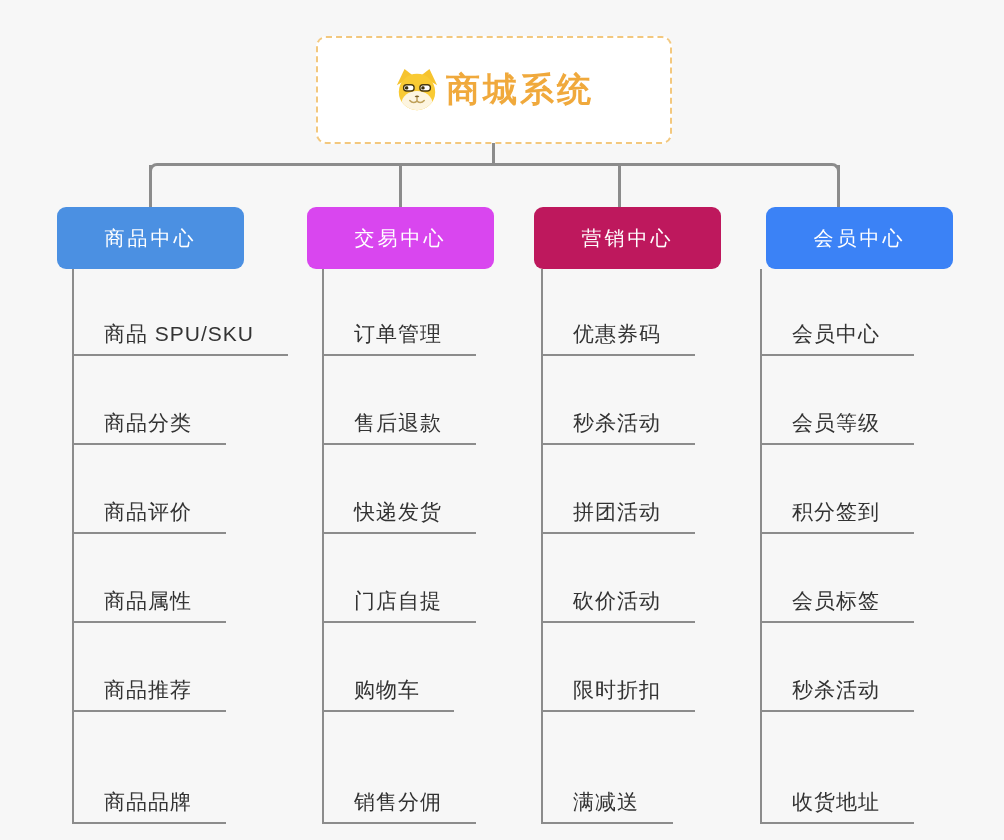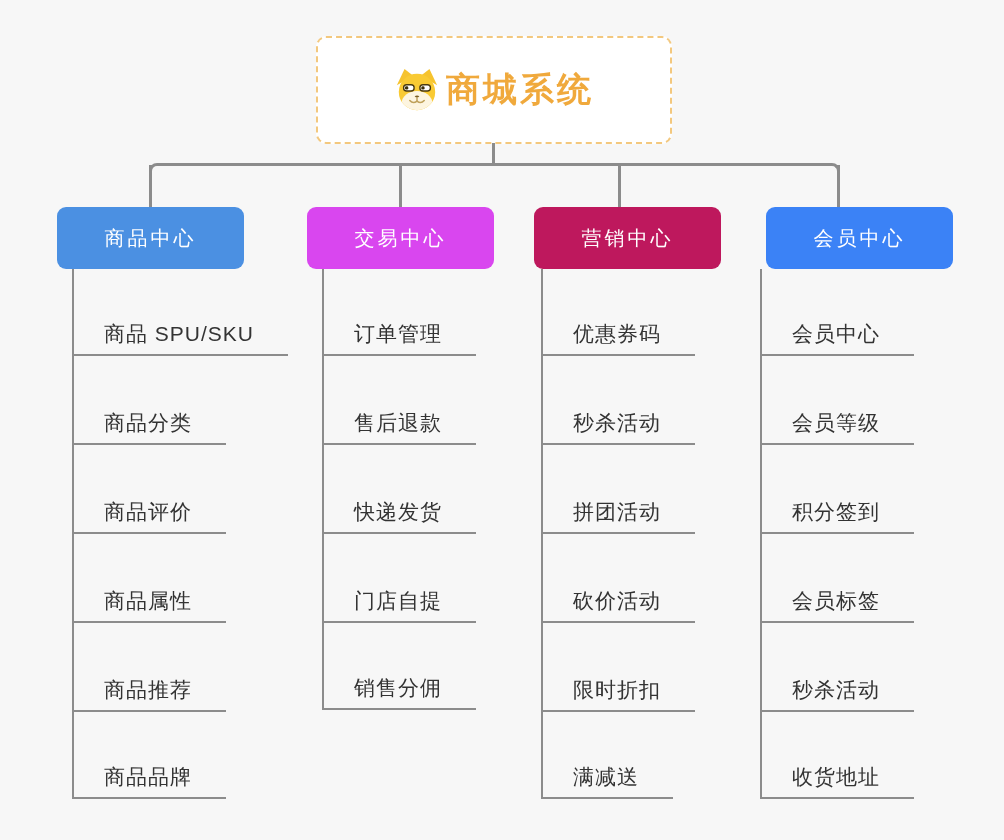--- a/index.html
+++ b/index.html
@@ -48,21 +48,21 @@
   }
 
   
   .col {
     position:absolute; top:269px;
     border-left:2px solid #8c8c8c;
     width:max-content;
   }
   .item { height:89px; display:flex; align-items:flex-end; }
   .item:first-child { height:87px; }
-  .item:last-child  { height:87px; }
+  .item:last-child  { height:104px;margin-top:8px; }
   .child {
     display:inline-block;
     border-bottom:2px solid #8c8c8c;
     padding:0 34px 6px 30px;
     font-size:21px; color:#333333;
     letter-spacing:1px;
     white-space:nowrap;
   }
 </style>
 </head>
@@ -133,20 +133,23 @@
     <div class="item">
       <span class="child">售后退款</span>
     </div>
     <div class="item">
       <span class="child">快递发货</span>
     </div>
     <div class="item">
       <span class="child">门店自提</span>
     </div>
     <div class="item">
+      <span class="child">购物车</span>
+    </div>
+    <div class="item">
       <span class="child">销售分佣</span>
     </div>
   </div>
   <div class="drop" style="left:618px"></div>
   <div class="hbox" style="left:534px;background:#be185d">
     <span>营销中心</span>
   </div>
   <div class="col" style="left:541px">
 
     <div class="item">

